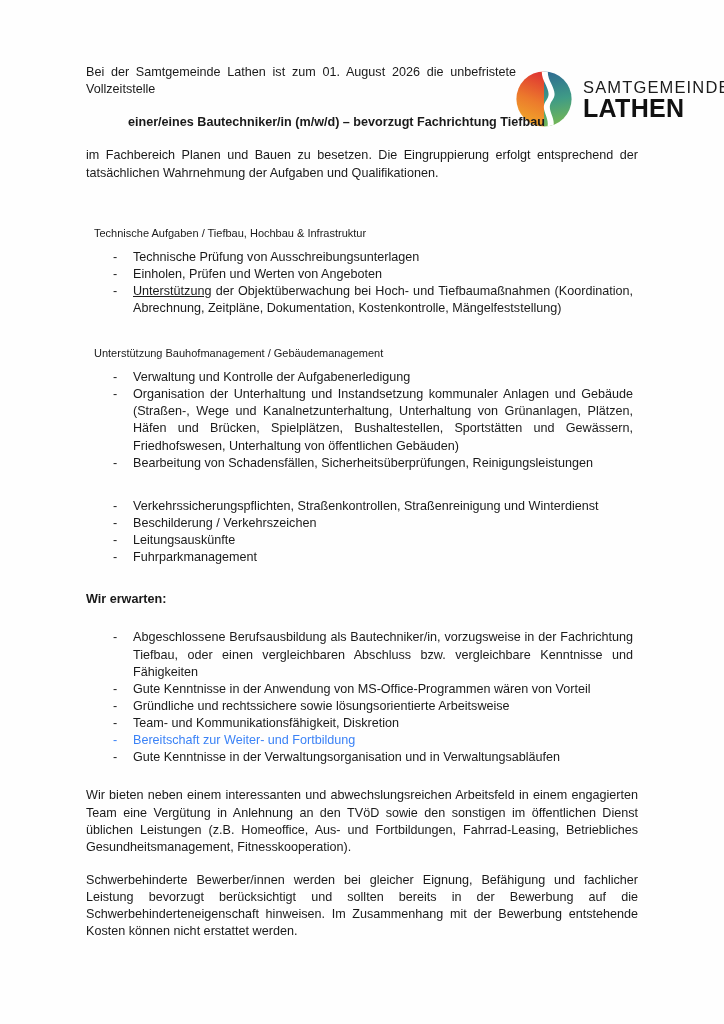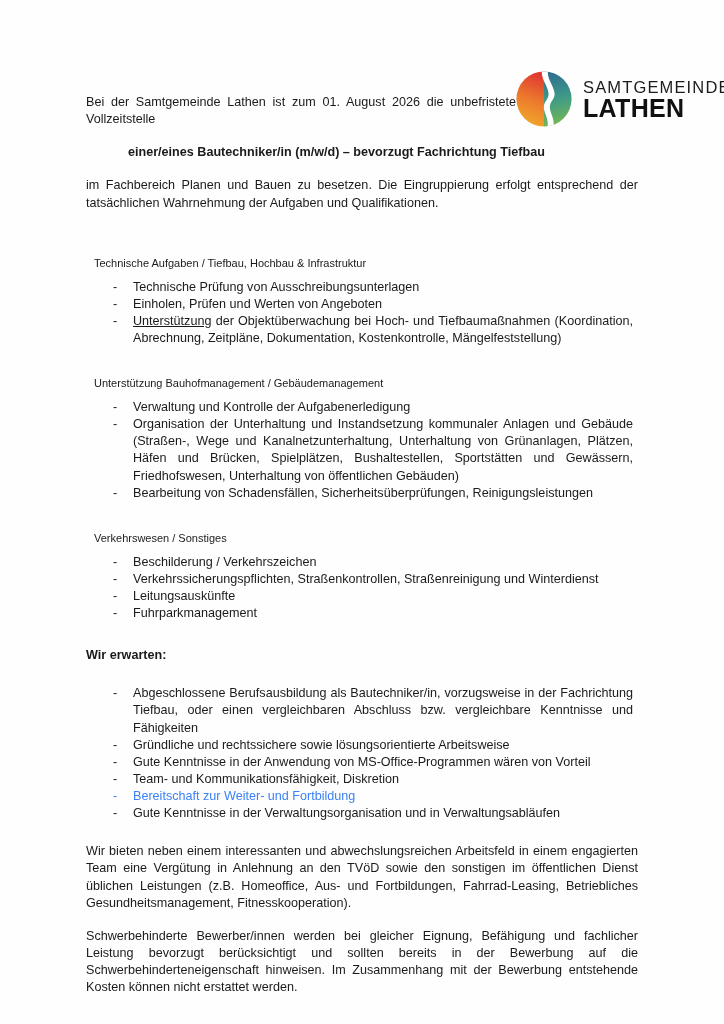--- a/index.html
+++ b/index.html
@@ -58,21 +58,21 @@
     font-weight: 700;
     letter-spacing: 0.3px;
     color: #111111;
     margin-top: 1px;
   }
 
   
   .content {
     position: absolute;
     left: 86px;
-    top: 94px;
+    top: 64px;
     width: 552px;
     font-size: 12.6px;
     line-height: 1.36;
   }
 
   .intro {
     width: 430px;
     text-align: left;
   }
 
@@ -192,38 +192,37 @@
 
     <p class="group-title">Unterstützung Bauhofmanagement / Gebäudemanagement</p>
     <ul class="dash-list">
       <li>Verwaltung und Kontrolle der Aufgabenerledigung</li>
       <li class="justified">Organisation der Unterhaltung und Instandsetzung kommunaler Anlagen und Gebäude (Straßen-, Wege und Kanalnetzunterhaltung, Unterhaltung von Grünanlagen, Plätzen, Häfen und Brücken, Spielplätzen, Bushaltestellen, Sportstätten und Gewässern, Friedhofswesen, Unterhaltung von öffentlichen Gebäuden)</li>
       <li>Bearbeitung von Schadensfällen, Sicherheitsüberprüfungen, Reinigungsleistungen</li>
     </ul>
 
     <div class="spacer-md"></div>
 
-    <p class="group-title">Verkehrswesen / Sonstiges</p>
-    <ul class="dash-list">
+    <ul class="dash-list">
+      <li>Verkehrssicherungspflichten, Straßenkontrollen, Straßenreinigung und Winterdienst</li>
       <li>Beschilderung / Verkehrszeichen</li>
-      <li>Verkehrssicherungspflichten, Straßenkontrollen, Straßenreinigung und Winterdienst</li>
       <li>Leitungsauskünfte</li>
       <li>Fuhrparkmanagement</li>
     </ul>
 
     <div class="spacer-lg"></div>
 
     <h2 class="section-title">Wir erwarten:</h2>
 
     <div class="spacer-md"></div>
 
     <ul class="dash-list">
       <li class="justified">Abgeschlossene Berufsausbildung als Bautechniker/in, vorzugsweise in der Fachrichtung Tiefbau, oder einen vergleichbaren Abschluss bzw. vergleichbare Kenntnisse und Fähigkeiten</li>
+      <li>Gute Kenntnisse in der Anwendung von MS-Office-Programmen wären von Vorteil</li>
       <li>Gründliche und rechtssichere sowie lösungsorientierte Arbeitsweise</li>
-      <li>Gute Kenntnisse in der Anwendung von MS-Office-Programmen wären von Vorteil</li>
       <li>Team- und Kommunikationsfähigkeit, Diskretion</li>
       <li class="faded">Bereitschaft zur Weiter- und Fortbildung</li>
       <li>Gute Kenntnisse in der Verwaltungsorganisation und in Verwaltungsabläufen</li>
     </ul>
 
     <div class="spacer-md"></div>
 
     <p class="block"><span class="b">Wir bieten</span><span> neben einem interessanten und abwechslungsreichen Arbeitsfeld in einem engagierten Team eine Vergütung in Anlehnung an den TVöD sowie den sonstigen im öffentlichen Dienst üblichen Leistungen (z.B. Homeoffice, Aus- und Fortbildungen, Fahrrad-Leasing, Betriebliches Gesundheitsmanagement, Fitnesskooperation).</span></p>
 
     <div class="spacer-md"></div>

